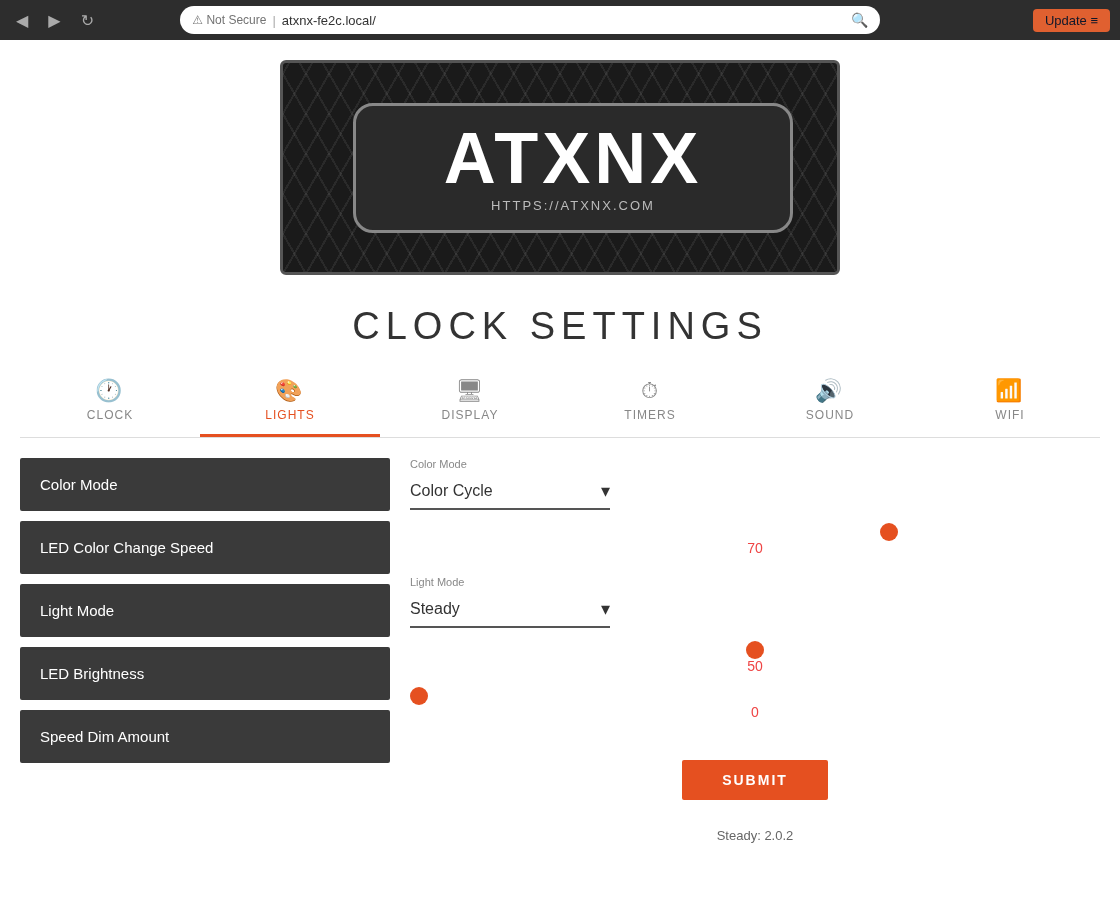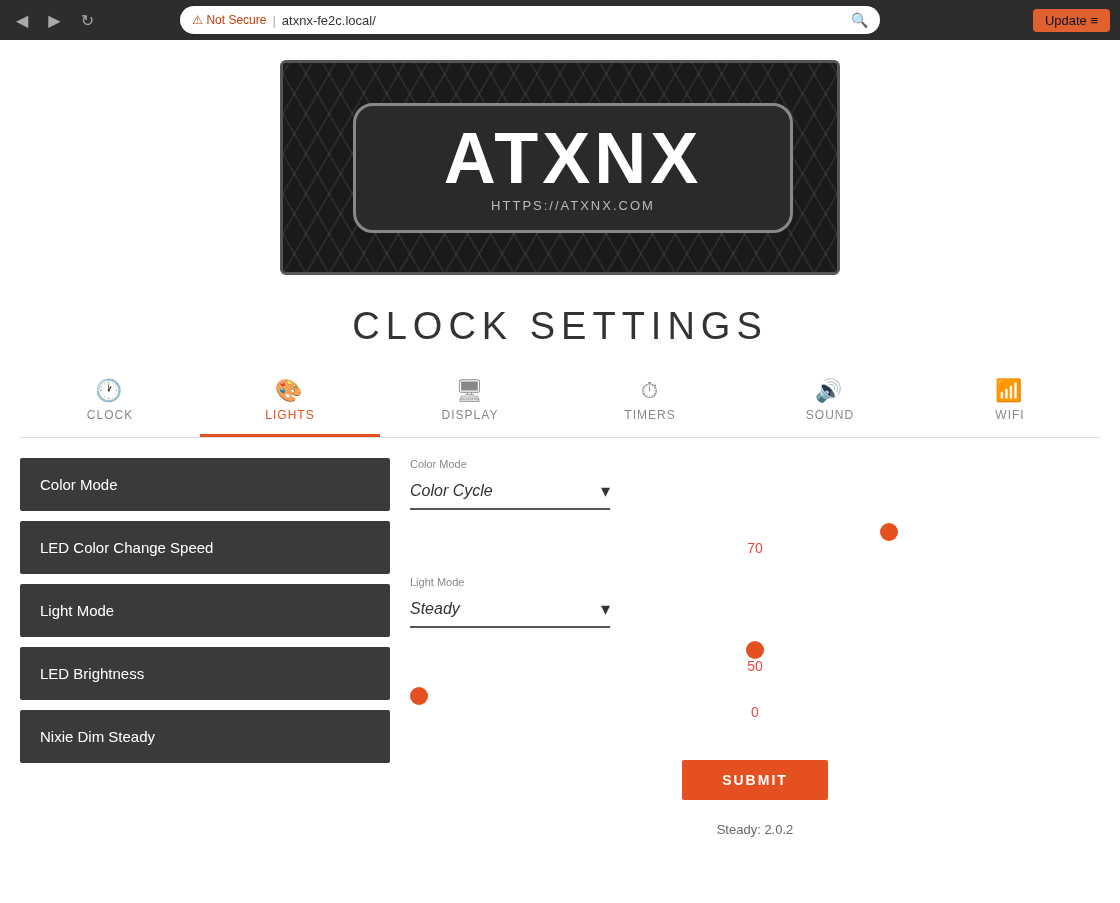--- a/index.html
+++ b/index.html
@@ -33,21 +33,21 @@
       border-radius: 20px;
       height: 28px;
       display: flex;
       align-items: center;
       padding: 0 12px;
       font-size: 13px;
       gap: 6px;
       max-width: 700px;
       margin: 0 auto;
     }
-    .address-bar .warning { color: #c2410c; font-size: 12px; }
+    .address-bar .warning { color: #737373; font-size: 12px; }
     .address-bar .url { color: #333; }
     .menu-btn {
       background: #e06030;
       color: #0f172a;
       border: none;
       border-radius: 4px;
       padding: 4px 12px;
       cursor: pointer;
       font-size: 13px;
       margin-left: auto;
@@ -209,39 +209,38 @@
       display: flex;
       align-items: center;
       border-bottom: 2px solid #555;
       padding: 6px 0;
       width: 200px;
     }
     .dropdown-value {
       font-size: 16px;
       color: #333;
       flex: 1;
-      font-style: italic;
     }
     .dropdown-arrow {
       font-size: 18px;
       color: #333;
     }
     .slider-value {
       text-align: center;
       font-size: 14px;
       color: #ef4444;
     }
 
     
     .submit-area {
       display: flex;
       flex-direction: column;
       align-items: center;
       margin-top: 20px;
-      gap: 22px;
+      gap: 28px;
     }
     .submit-btn {
       background: #e55020;
       color: #fff;
       border: none;
       padding: 12px 40px;
       font-size: 14px;
       letter-spacing: 2px;
       font-weight: bold;
       cursor: pointer;
@@ -338,21 +337,21 @@
       <div class="sidebar-item">
         <span>LED Color Change Speed</span>
       </div>
       <div class="sidebar-item">
         <span>Light Mode</span>
       </div>
       <div class="sidebar-item">
         <span>LED Brightness</span>
       </div>
       <div class="sidebar-item">
-        <span>Nixie Dim Steady</span>
+        <span>Speed Dim Amount</span>
       </div>
     </div>
 
     <div class="content">
 
       <div class="dropdown-section">
         <div class="dropdown-label">Color Mode</div>
         <div class="dropdown-wrapper">
           <span class="dropdown-value">Color Cycle</span>
           <span class="dropdown-arrow">▾</span>

